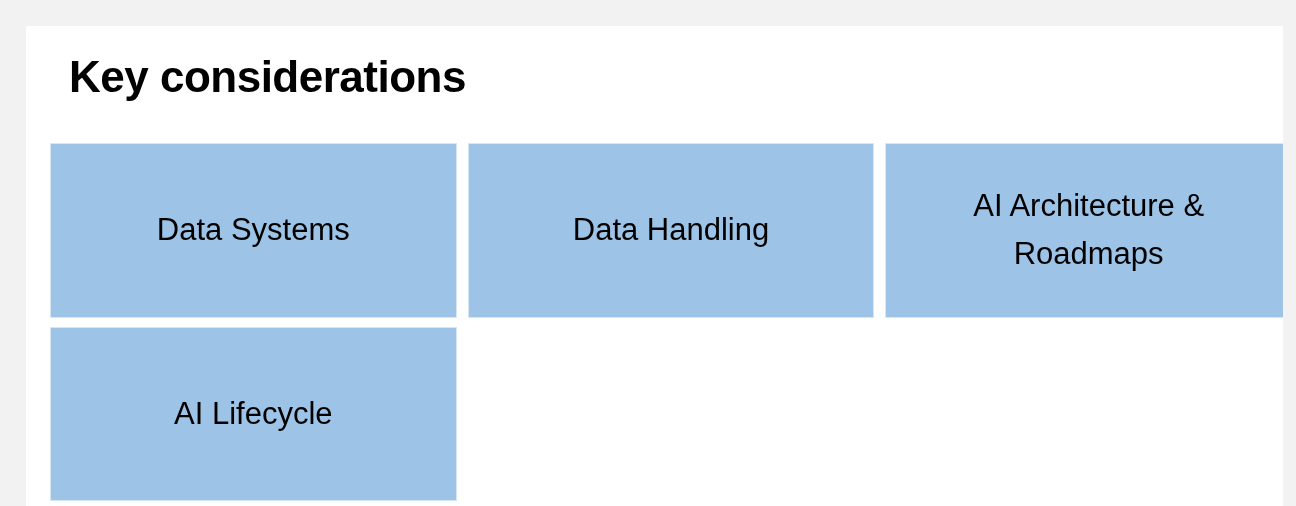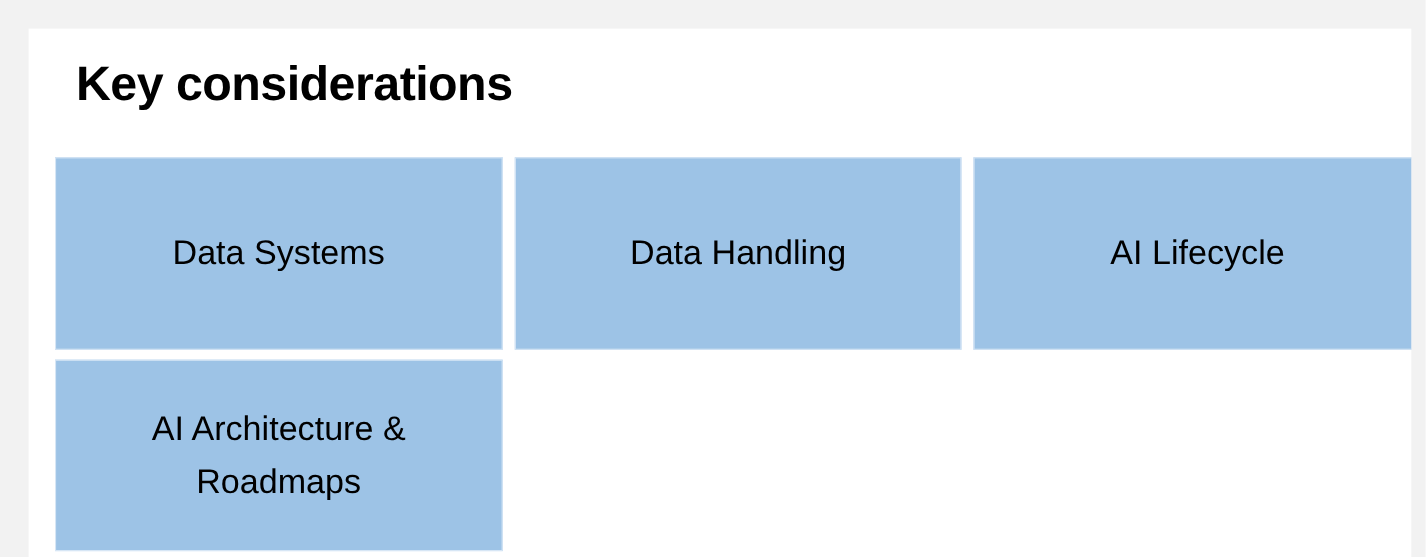--- a/index.html
+++ b/index.html
@@ -65,19 +65,19 @@
   <h1 class="page-title">Key considerations</h1>
 
   <div class="grid">
     <div class="cell">
       <span class="cell-label">Data Systems</span>
     </div>
     <div class="cell">
       <span class="cell-label">Data Handling</span>
     </div>
     <div class="cell">
-      <span class="cell-label">AI Lifecycle</span>
+      <span class="cell-label">AI Architecture &amp; Roadmaps</span>
     </div>
     <div class="cell">
-      <span class="cell-label">AI Architecture &amp; Roadmaps</span>
+      <span class="cell-label">AI Lifecycle</span>
     </div>
   </div>
 </div>
 
 </body></html>

